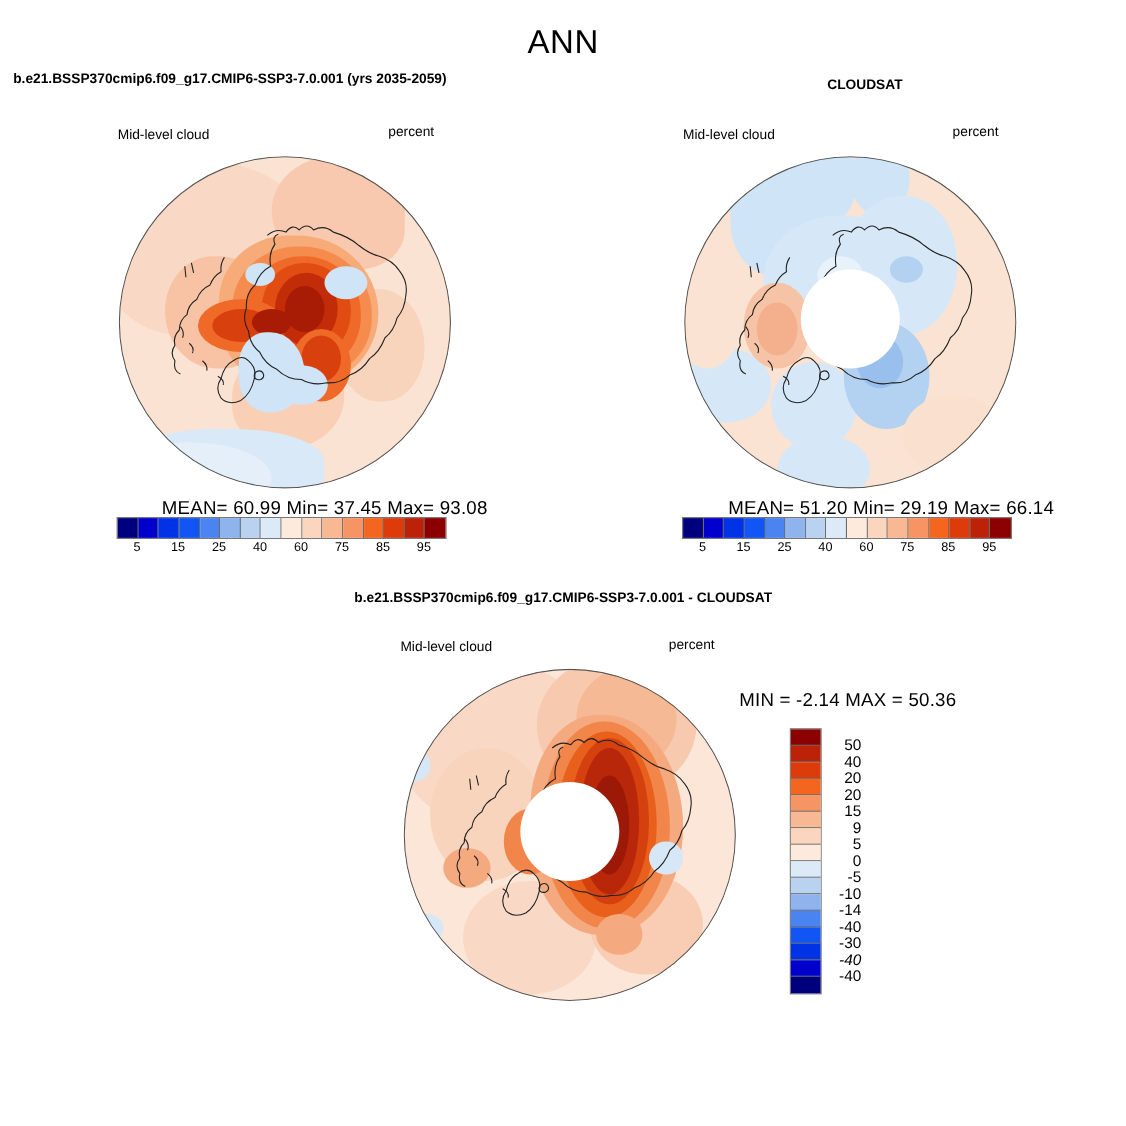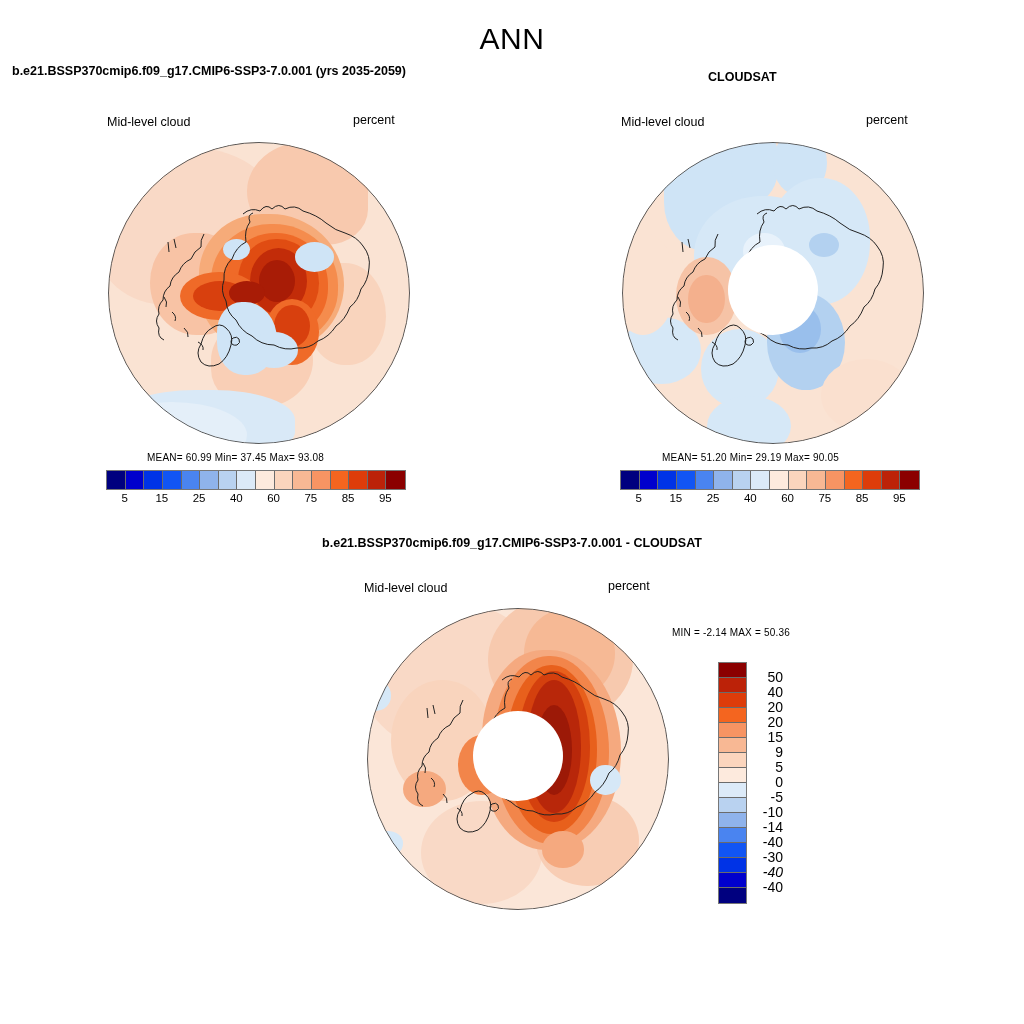--- a/index.html
+++ b/index.html
@@ -10,21 +10,21 @@
   }
   .abs{position:absolute;}
   .ttl-season{
     left:0;top:22px;width:1024px;text-align:center;
     font-size:30px;font-weight:400;letter-spacing:.5px;
   }
   .panel-title{
     font-size:12.5px;font-weight:bold;white-space:nowrap;
   }
   .sub-lbl{font-size:12.5px;font-weight:400;white-space:nowrap;}
-  .stat-lbl{font-size:10px;font-weight:400;white-space:nowrap;letter-spacing:.2px;}
+  .stat-lbl{font-size:17px;font-weight:400;white-space:nowrap;letter-spacing:.2px;}
   .cb-tick{font-size:11.5px;font-weight:400;text-align:center;white-space:nowrap;}
   .vcb-tick{font-size:14px;font-weight:400;white-space:nowrap;}
 
   
   .map{position:absolute;border-radius:50%;overflow:hidden;}
   .map .disc{
     position:absolute;inset:0;border-radius:50%;
     border:1px solid #555;box-sizing:border-box;
   }
   .blobs{position:absolute;inset:0;border-radius:50%;overflow:hidden;}
@@ -131,21 +131,21 @@
     <span class="cb-tick" style="left: 6.25%;">5</span>
     <span class="cb-tick" style="left: 18.75%;">15</span>
     <span class="cb-tick" style="left: 31.25%;">25</span>
     <span class="cb-tick" style="left: 43.75%;">40</span>
     <span class="cb-tick" style="left: 56.25%;">60</span>
     <span class="cb-tick" style="left: 68.75%;">75</span>
     <span class="cb-tick" style="left: 81.25%;">85</span>
     <span class="cb-tick" style="left: 93.75%;">95</span>
   </div>
 
-<div class="abs panel-title" style="left:708px;top:70px;">CLOUDSAT</div>
+<div class="abs panel-title" style="left:752px;top:70px;">CLOUDSAT</div>
 <div class="abs sub-lbl" style="left:621px;top:115px;">Mid-level cloud</div>
 <div class="abs sub-lbl" style="left:866px;top:113px;">percent</div>
 
 <div class="map" id="map-obs" style="left:622px;top:142px;width:302px;height:302px;">
   <div class="disc" style="background:#fae3d3;"></div>
   <div class="blobs">
     <i style="left:-6%;top:-4%;width:112%;height:112%;background:#fae3d3;"></i>
 
     <i style="left:14%;top:-4%;width:34%;height:40%;background:#cfe4f6;border-radius:46% 54% 56% 44%;"></i>
     <i style="left:36%;top:-6%;width:16%;height:26%;background:#cfe4f6;border-radius:50%;"></i>
@@ -178,21 +178,21 @@
       <path d="M60 100 l1 10 M66 97 l2 9"></path>
       <path d="M56 155 q4 5 2 10 M64 170 q5 4 3 9 M76 186 q5 4 4 9 M90 200 q6 3 5 8"></path>
       <path d="M104 186 q8 -6 14 0 q8 7 5 17 q-3 13 -12 19 q-11 5 -18 -2 q-6 -9 0 -18 q3 -12 11 -16"></path>
       <path d="M125 196 q4 -2 6 1 q2 4 -2 6 q-5 1 -6 -3 q0 -3 2 -4"></path>
     </g>
   </svg>
   <div class="polehole" style="left:35%;top:34%;width:30%;height:30%;"></div>
   <div class="disc" style="border:1px solid #555;background:transparent;"></div>
 </div>
 
-<div class="abs stat-lbl" style="left:662px;top:452px;">MEAN=  51.20  Min=  29.19   Max=  90.05</div>
+<div class="abs stat-lbl" style="left:662px;top:452px;">MEAN=  51.20  Min=  29.19   Max=  66.14</div>
 
 <div class="hcb" id="hcb-obs" style="left:620px;top:470px;width:298px;height:18px;">
     <i style="background: rgb(0, 0, 127); width: 6.25%;"></i>
     <i style="background: rgb(0, 0, 205); width: 6.25%;"></i>
     <i style="background: rgb(0, 51, 230); width: 6.25%;"></i>
     <i style="background: rgb(17, 85, 244); width: 6.25%;"></i>
     <i style="background: rgb(74, 132, 240); width: 6.25%;"></i>
     <i style="background: rgb(143, 179, 236); width: 6.25%;"></i>
     <i style="background: rgb(185, 210, 240); width: 6.25%;"></i>
     <i style="background: rgb(220, 234, 248); width: 6.25%;"></i>

